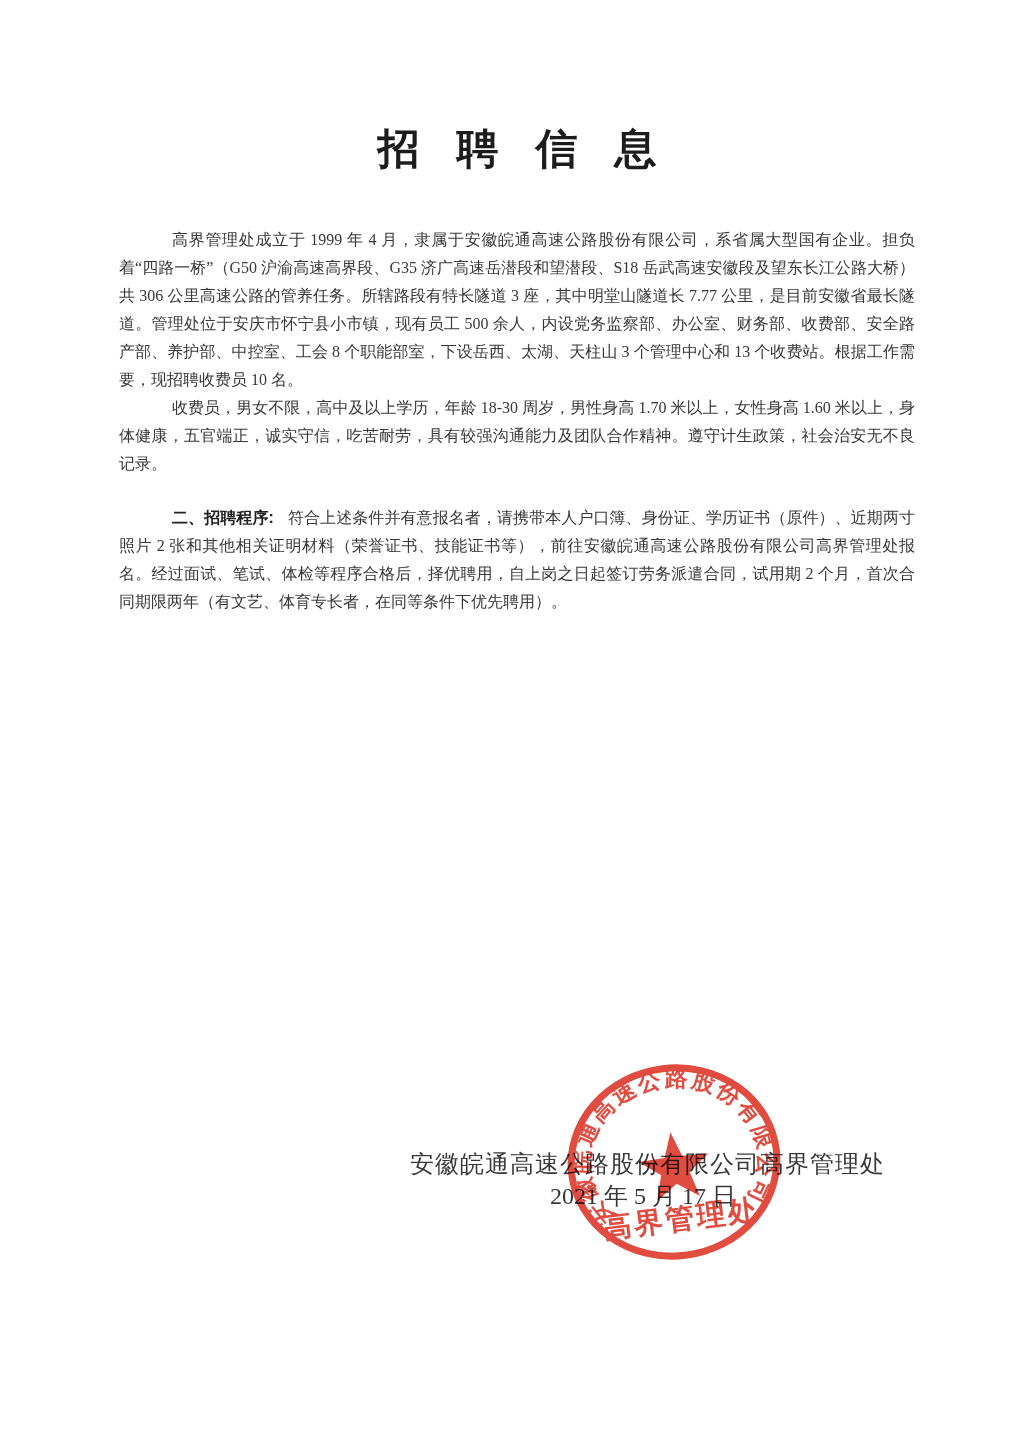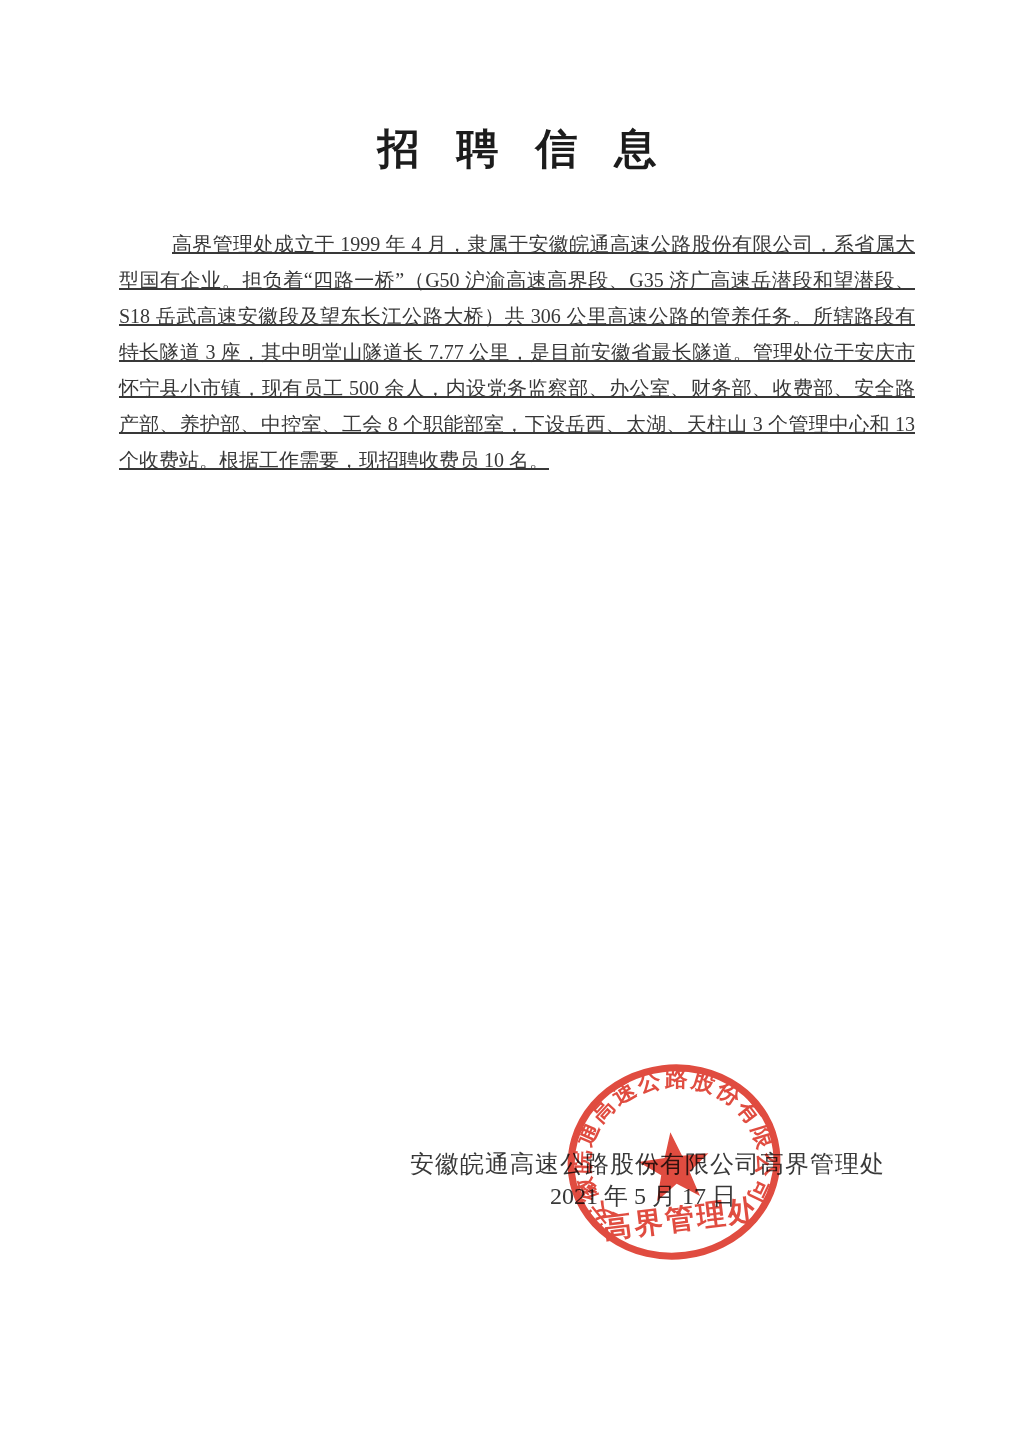--- a/index.html
+++ b/index.html
@@ -23,25 +23,24 @@
     text-align: center;
     font-size: 42px;
     line-height: 50px;
     font-weight: bold;
     color: #1c1c1c;
     letter-spacing: 37px;
     text-indent: 37px;
     white-space: nowrap;
   }
   p.para {
-    font-size: 20px;
-    line-height: 36px;
+    font-size: 16px;
+    line-height: 28px;
     text-align: justify;
     color: #383838;
-    text-decoration: underline;
   }
   .indent { text-indent: 53px; }
   .p-intro { margin-top: 52px; }
   .p-sec1-head { margin-top: 20px; }
   .sec-lead {
     font-weight: bold;
     font-family: "Liberation Sans", "DejaVu Sans", sans-serif;
     color: #222222;
   }
   .sec-lead.inline { margin-right: 14px; }
@@ -88,21 +87,23 @@
 </style>
 </head>
 <body>
 
 <div class="page">
   <div class="content">
     <div class="doc-title">招聘信息</div>
 
     <p class="para indent p-intro">高界管理处成立于 1999 年 4 月，隶属于安徽皖通高速公路股份有限公司，系省属大型国有企业。担负着“四路一桥”（G50 沪渝高速高界段、G35 济广高速岳潜段和望潜段、S18 岳武高速安徽段及望东长江公路大桥）共 306 公里高速公路的管养任务。所辖路段有特长隧道 3 座，其中明堂山隧道长 7.77 公里，是目前安徽省最长隧道。管理处位于安庆市怀宁县小市镇，现有员工 500 余人，内设党务监察部、办公室、财务部、收费部、安全路产部、养护部、中控室、工会 8 个职能部室，下设岳西、太湖、天柱山 3 个管理中心和 13 个收费站。根据工作需要，现招聘收费员 10 名。</p>
 
+    <p class="para indent">收费员，男女不限，高中及以上学历，年龄 18-30 周岁，男性身高 1.70 米以上，女性身高 1.60 米以上，身体健康，五官端正，诚实守信，吃苦耐劳，具有较强沟通能力及团队合作精神。遵守计生政策，社会治安无不良记录。</p>
 
+    <p class="para indent p-sec2"><span class="sec-lead inline">二、招聘程序:</span><span>符合上述条件并有意报名者，请携带本人户口簿、身份证、学历证书（原件）、近期两寸照片 2 张和其他相关证明材料（荣誉证书、技能证书等），前往安徽皖通高速公路股份有限公司高界管理处报名。经过面试、笔试、体检等程序合格后，择优聘用，自上岗之日起签订劳务派遣合同，试用期 2 个月，首次合同期限两年（有文艺、体育专长者，在同等条件下优先聘用）。</span></p>
 
 
   </div>
 
   <div class="signature-block">
     <div class="signature-line">安徽皖通高速公路股份有限公司高界管理处</div>
     <div class="date-line">2021 年 5 月 17 日</div>
   </div>
 
   <div class="seal">

